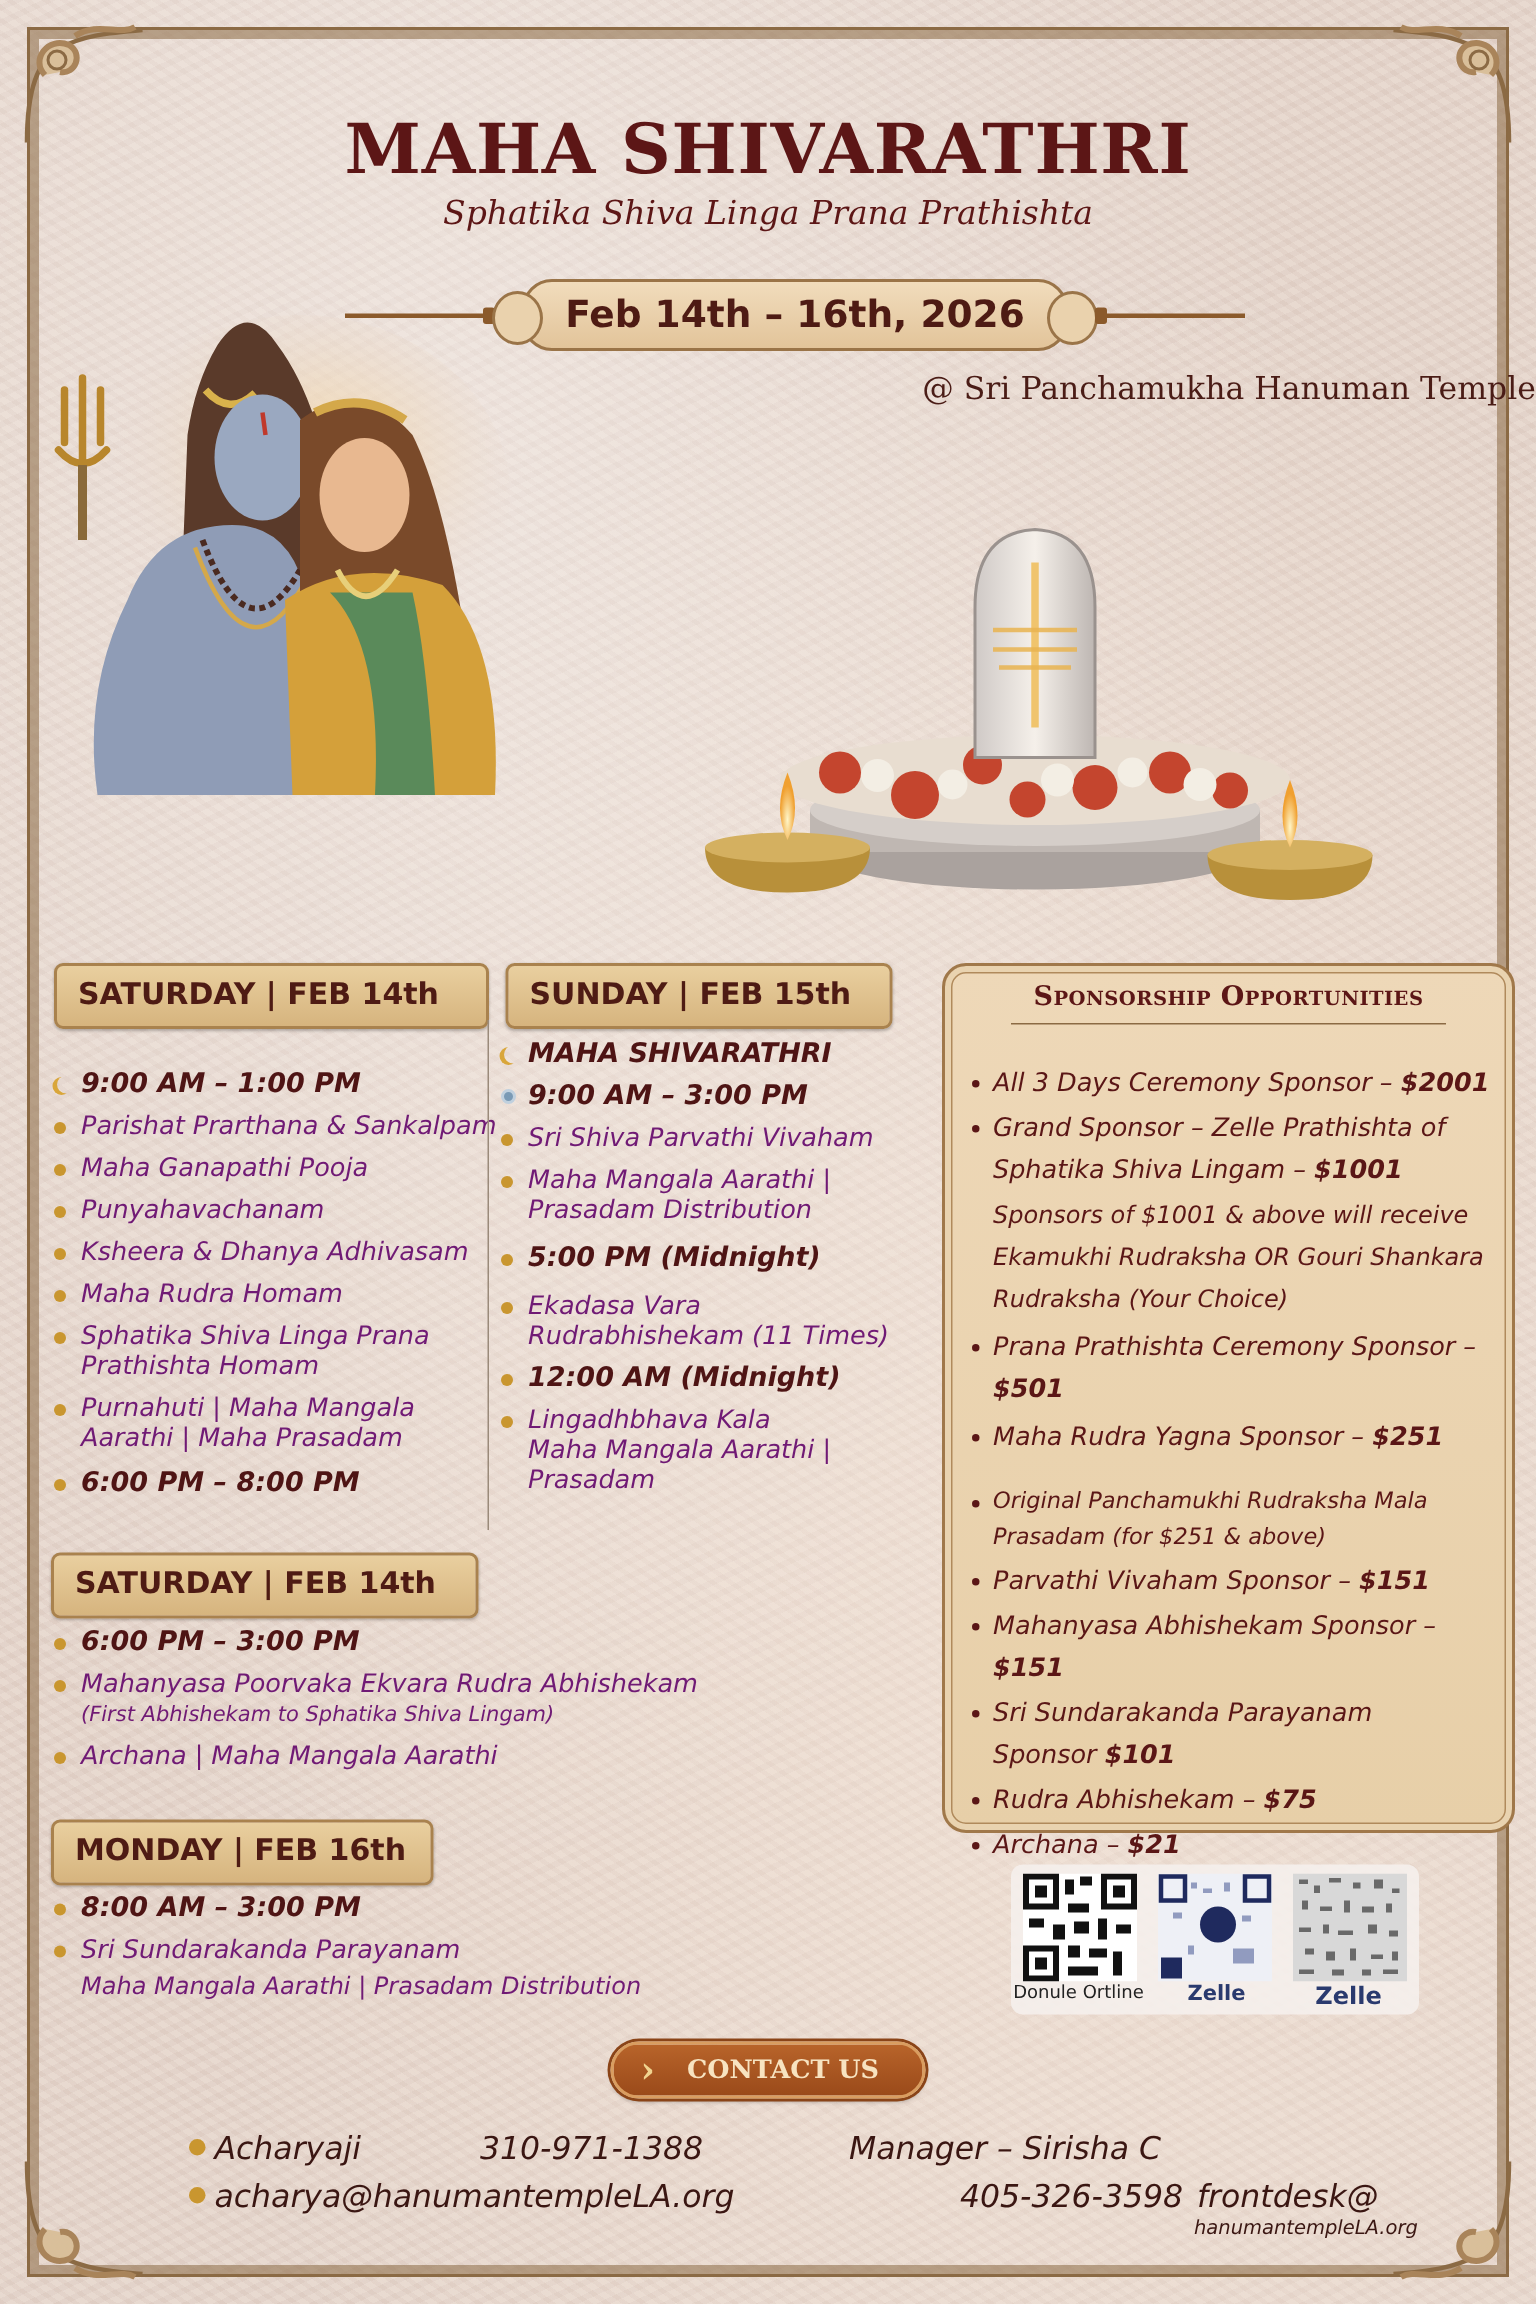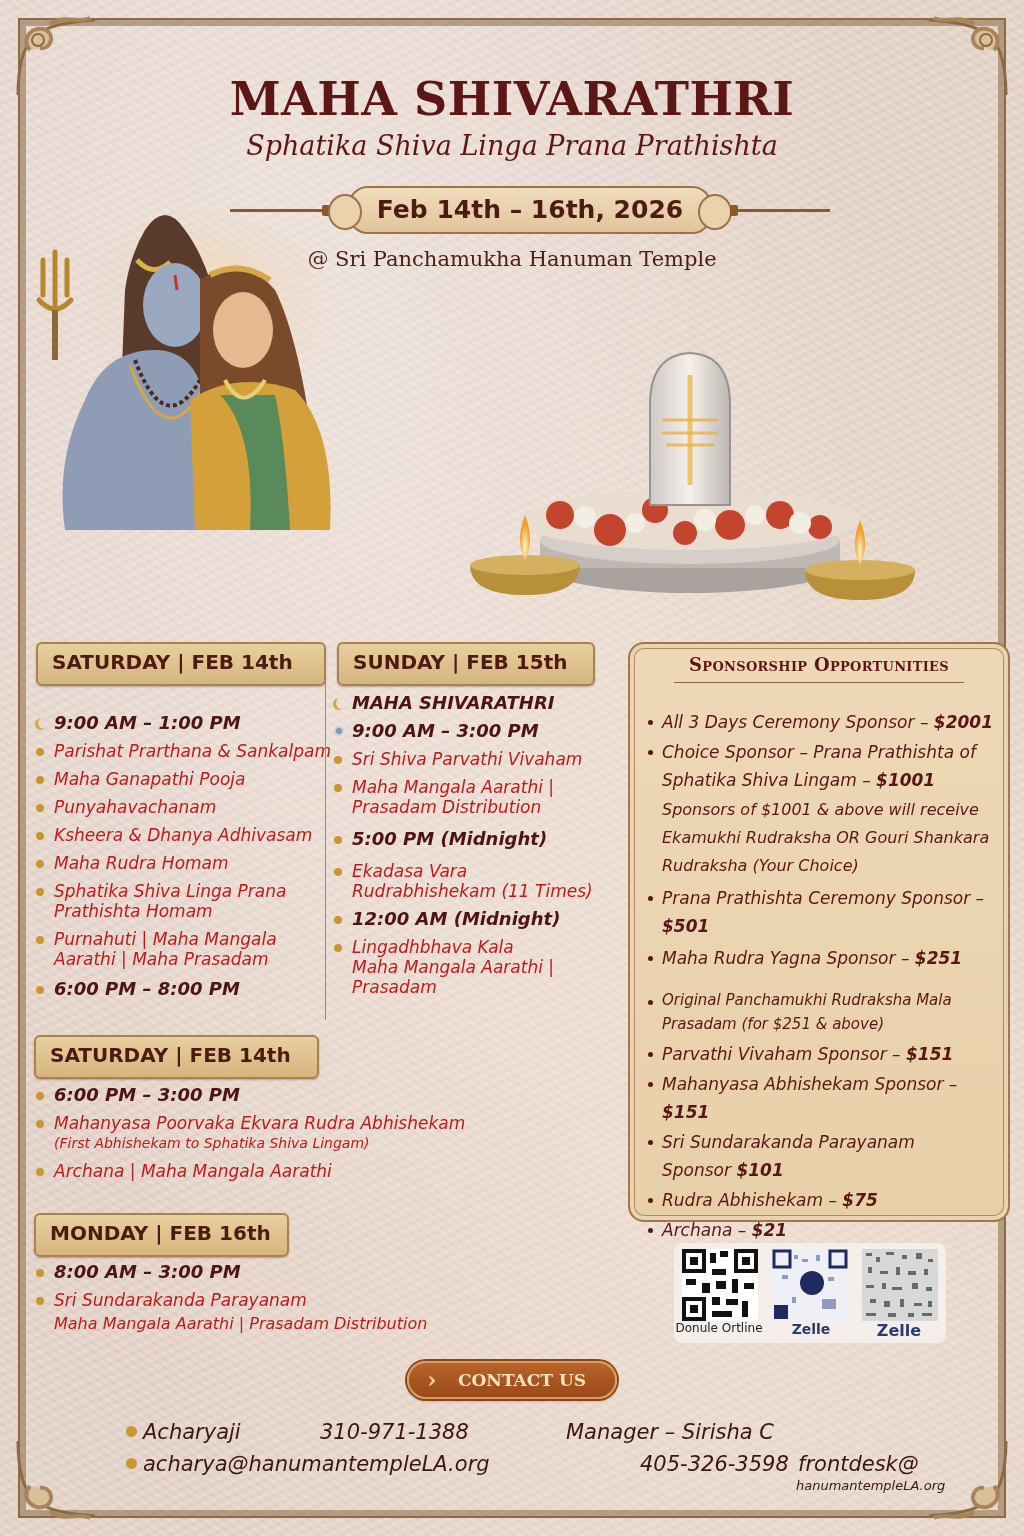--- a/index.html
+++ b/index.html
@@ -28,59 +28,59 @@
   .c-bl { left: 10px; bottom: 10px; transform: scaleY(-1); }
   .c-br { right: 10px; bottom: 10px; transform: scale(-1,-1); }
 
   .title {
     position: absolute; left: 0; right: 0; top: 72px; text-align: center;
     font-family: "DejaVu Serif", serif; font-weight: bold; font-size: 46px;
     color: #5c1616; letter-spacing: 0.5px;
   }
   .subtitle {
     position: absolute; left: 0; right: 0; top: 130px; text-align: center;
-    font-family: "DejaVu Serif", serif; font-style: italic; font-size: 27px;
+    font-family: "DejaVu Serif", serif; font-style: italic; font-size: 22px;
     color: #5c1616;
   }
   .date-row { position: absolute; left: 230px; top: 186px; width: 600px; height: 48px; }
   .date-line { position: absolute; top: 23px; height: 3px; background: #8b5a2b; width: 100px; }
   .date-line.l { left: 0; } .date-line.r { right: 0; }
   .date-line::after { content: ""; position: absolute; top: -4px; width: 8px; height: 11px; background: #8b5a2b; border-radius: 2px; }
   .date-line.l::after { right: 0; } .date-line.r::after { left: 0; }
   .date-badge {
     position: absolute; left: 118px; top: 0; width: 364px; height: 48px;
     background: linear-gradient(#f1dcbc, #e2c49a); border: 2px solid #9a7448; border-radius: 20px;
     text-align: center; line-height: 44px; font-size: 25px; font-weight: bold; color: #4e1b14;
   }
   .date-badge::before, .date-badge::after {
     content: ""; position: absolute; top: 6px; width: 30px; height: 32px; border: 2px solid #9a7448;
     background: #ead2ad; border-radius: 50%;
   }
   .date-badge::before { left: -22px; } .date-badge::after { right: -22px; }
   .venue {
-    position: absolute; left: 0; right: 0; top: 247px; text-align: center;
+    position: absolute; left: 0; right: 0; top: 247px; text-align: right;
     font-family: "DejaVu Serif", serif; font-size: 21px; color: #4a1c16;
   }
 
   
   .illus-couple {
     position: absolute; left: 25px; top: 200px; width: 320px; height: 330px;
   }
   .illus-linga { position: absolute; left: 440px; top: 345px; width: 490px; height: 270px; }
 
   
   .day-hdr {
     position: absolute; height: 44px; line-height: 36px; padding: 0 14px;
     background: linear-gradient(#e9cf9f, #d6b47e); border: 2px solid #a9824e; border-radius: 6px;
     font-size: 20px; font-weight: bold; color: #4e1b14; box-shadow: 0 1px 2px rgba(0,0,0,0.25);
   }
   .list { position: absolute; }
   .item {
     position: relative; padding-left: 20px; font-style: italic; font-size: 17px; line-height: 20px;
-    color: #b91c1c; margin-bottom: 8px;
+    color: #701a75; margin-bottom: 8px;
   }
   .item .dot { position: absolute; left: 2px; top: 7px; width: 8px; height: 8px; border-radius: 50%; background: #c9962f; }
   .item.time { font-weight: bold; font-size: 18px; color: #4e1414; }
   .item.time .dot.moon { background: transparent; width: 12px; height: 12px; top: 4px; border-radius: 50%; box-shadow: -3px 1px 0 0 #d9a63a; left: 4px; }
   .item.time .dot.sun { background: #7a9ab5; border: 2px solid #c0d0de; width: 10px; height: 10px; top: 5px; }
   .small { font-size: 14px; display: block; }
   .vline { position: absolute; left: 325px; top: 680px; width: 1px; height: 340px; background: #9a8a7a; }
 
   
   .sponsor-box {
@@ -289,21 +289,21 @@
 <div class="list" style="left:34px; top:1262px; width:480px;">
   <div class="item time"><span class="dot"></span><span>8:00 AM – 3:00 PM</span></div>
   <div class="item"><span class="dot"></span><span>Sri Sundarakanda Parayanam</span><span class="small" style="font-size:16px;margin-top:4px;">Maha Mangala Aarathi | Prasadam Distribution</span></div>
 </div>
 
 <div class="sponsor-box">
   <div class="sponsor-title">Sponsorship Opportunities</div>
   <div class="sponsor-rule"></div>
   <div class="sp-list">
     <div class="sp-item"><span class="b"></span><span>All 3 Days Ceremony Sponsor – </span><span class="amt">$2001</span></div>
-    <div class="sp-item"><span class="b"></span><span>Choice Sponsor – Prana Prathishta of Sphatika Shiva Lingam – </span><span class="amt">$1001</span></div>
+    <div class="sp-item"><span class="b"></span><span>Grand Sponsor – Zelle Prathishta of Sphatika Shiva Lingam – </span><span class="amt">$1001</span></div>
     <div class="sp-item note"><span>Sponsors of $1001 &amp; above will receive Ekamukhi Rudraksha OR Gouri Shankara Rudraksha (Your Choice)</span></div>
     <div class="sp-item" style="margin-top:4px;"><span class="b"></span><span>Prana Prathishta Ceremony Sponsor – </span><span class="amt">$501</span></div>
     <div class="sp-item" style="margin-top:4px;"><span class="b"></span><span>Maha Rudra Yagna Sponsor – </span><span class="amt">$251</span></div>
     <div class="sp-item sm" style="margin-top:16px;"><span class="b"></span><span>Original Panchamukhi Rudraksha Mala Prasadam (for $251 &amp; above)</span></div>
     <div class="sp-item" style="margin-top:4px;"><span class="b"></span><span>Parvathi Vivaham Sponsor – </span><span class="amt">$151</span></div>
     <div class="sp-item"><span class="b"></span><span>Mahanyasa Abhishekam Sponsor – </span><span class="amt">$151</span></div>
     <div class="sp-item" style="width:330px;"><span class="b"></span><span>Sri Sundarakanda Parayanam Sponsor </span><span class="amt">$101</span></div>
     <div class="sp-item"><span class="b"></span><span>Rudra Abhishekam – </span><span class="amt">$75</span></div>
     <div class="sp-item"><span class="b"></span><span>Archana – </span><span class="amt">$21</span></div>
   </div>

